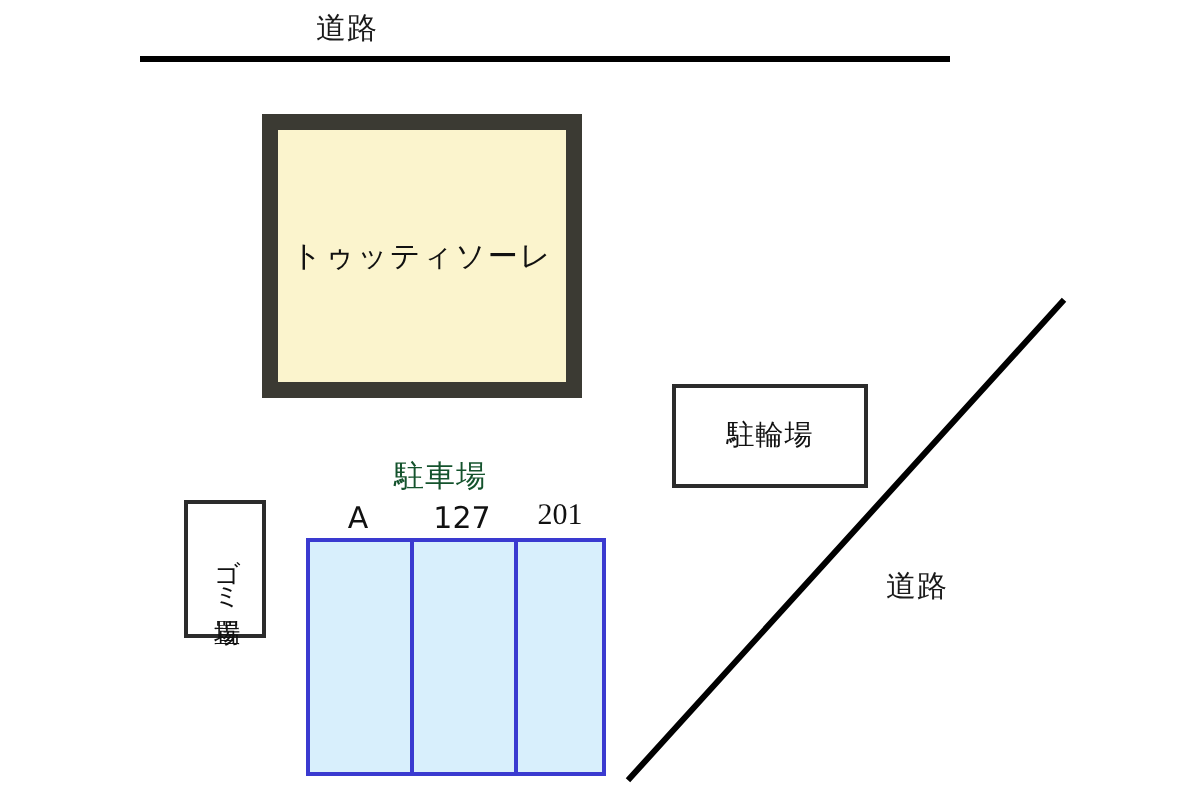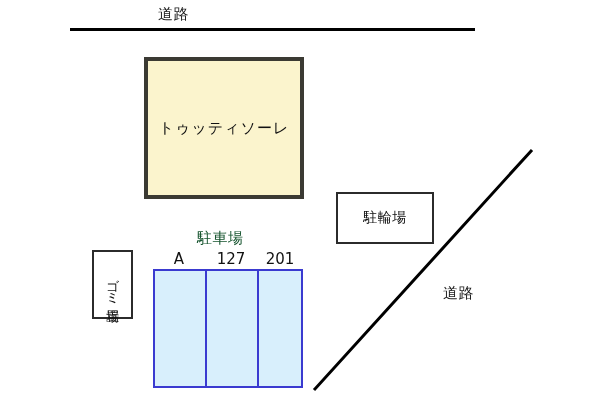--- a/index.html
+++ b/index.html
@@ -54,26 +54,26 @@
     left: 443px;
     top: 284px;
     font-size: 15px;
     color: #1a1a1a;
     letter-spacing: 0.5px;
     white-space: nowrap;
   }
 
   
   .building {
-    left: 144px;
+    left: 131px;
     top: 57px;
     width: 160px;
     height: 142px;
     background: #fbf4cd;
-    border: 4px solid #0ea5e9;
+    border: 8px solid #0ea5e9;
     box-sizing: border-box;
     display: flex;
     align-items: center;
     justify-content: center;
   }
   .building-name {
     font-size: 15px;
     color: #111111;
     letter-spacing: 1px;
     white-space: nowrap;
@@ -141,21 +141,21 @@
     display: flex;
   }
   .stall-number {
     font-size: 15px;
     color: #111111;
     text-align: center;
     white-space: nowrap;
   }
   .stall-number.w-a   { width: 52px; }
   .stall-number.w-101 { width: 52px; }
-  .stall-number.w-201 { width: 46px; }
+  .stall-number.w-201 { width: 46px; font-family: Liberation Serif, serif; }
 
   
   .parking-grid {
     left: 153px;
     top: 269px;
     width: 150px;
     height: 119px;
     display: flex;
     box-sizing: border-box;
     border: 2px solid #3a3ad0;

